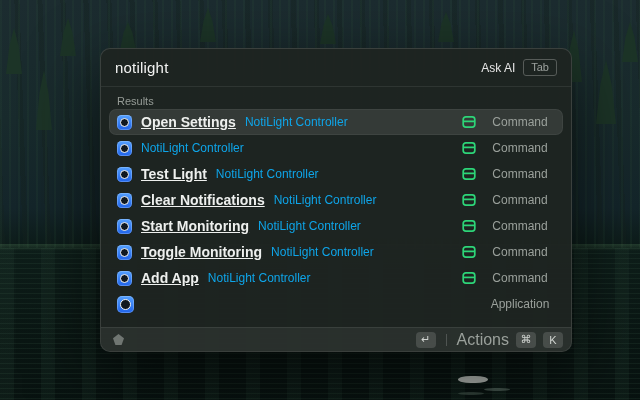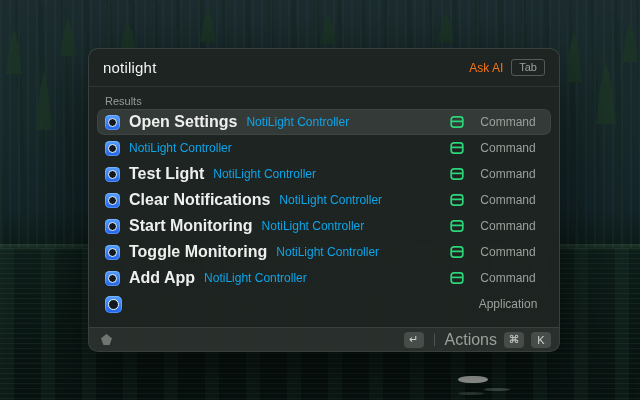--- a/index.html
+++ b/index.html
@@ -25,48 +25,48 @@
     clip-path:polygon(50% 0,78% 38%,100% 100%,0 100%,22% 38%); opacity:.9; }
   .t1{left:6px;top:28px;} .t2{left:36px;top:60px;height:60px;top:70px;}
   .t3{left:60px;top:18px;height:38px;} .t4{left:200px;top:8px;height:34px;}
   .t5{left:320px;top:14px;height:30px;} .t6{left:566px;top:30px;height:52px;}
   .t7{left:596px;top:60px;height:64px;width:20px;} .t8{left:622px;top:22px;height:40px;}
   .t9{left:120px;top:22px;height:28px;} .t10{left:438px;top:12px;height:30px;}
   .boat { position:absolute; left:458px; top:376px; width:30px; height:7px;
     background:#b7bcb7; border-radius:50%/60%; box-shadow:24px 10px 0 -2px rgba(120,140,130,.5), -2px 14px 0 -2px rgba(90,110,100,.45); }
 
   
-  .window { position:absolute; left:88px; top:48px; width:472px; height:304px;
+  .window { position:absolute; left:100px; top:48px; width:472px; height:304px;
     background:rgba(30,36,33,.97); border:1px solid rgba(255,255,255,.13);
     border-radius:10px; box-shadow:0 24px 70px rgba(0,0,0,.65);
     display:flex; flex-direction:column; overflow:hidden; }
 
   .search-bar { height:38px; flex:none; display:flex; align-items:center;
     padding:0 14px; border-bottom:1px solid rgba(255,255,255,.08); }
   .search-query { color:#f2f3f2; font-size:15px; letter-spacing:.2px; flex:1; }
-  .ask-ai { color:#f97316; font-size:12px; margin-right:8px; }
+  .ask-ai { color:#e5e5e5; font-size:12px; margin-right:8px; }
   .tab-badge { color:#9ba09d; font-size:11px; border:1px solid #565b58;
     border-radius:3px; padding:1px 7px 2px; }
 
   .results-label { flex:none; color:#969c97; font-size:11px; padding:8px 16px 2px; }
 
   .list { flex:none; height:222px; overflow:hidden; padding:0 8px; }
   .row { height:26px; display:flex; align-items:center; gap:9px;
     padding:0 8px; border-radius:7px; }
   .row.selected { background:rgba(255,255,255,.10); box-shadow:inset 0 0 0 1px rgba(255,255,255,.05); }
   .result-app-icon { width:15px; height:15px; border-radius:4.5px; position:relative; flex:none; }
   .icon-notilight, .icon-notilight-large { background:linear-gradient(180deg,#55a0ff,#1f63e9);
     box-shadow:inset 0 0 0 1px rgba(180,215,255,.35); }
   .icon-notilight::after, .icon-notilight-large::after { content:"";
     position:absolute; inset:3px; border-radius:50%; border:1.6px solid #f4f7fa; background:#101820; }
   .icon-notilight-large { width:17px; height:17px; border-radius:5px; }
   .icon-shortcut { background:linear-gradient(180deg,#f2837b,#e4544c); }
   .icon-shortcut::after { content:""; position:absolute; inset:3.5px;
     border-radius:3px; border:1.5px solid #ffffff; }
-  .result-title { color:#eef0ee; font-size:16px; font-weight:700; white-space:nowrap; }
+  .result-title { color:#eef0ee; font-size:14px; font-weight:700; white-space:nowrap;text-decoration:underline; }
   .result-subtitle { color:#0ea5e9; font-size:12px; white-space:nowrap; flex:1; }
   .type-icon { width:14px; height:14px; flex:none; display:flex; }
   .result-type { color:#9aa09b; font-size:12px; flex:none; min-width:70px; text-align:center; }
 
   .footer { position:absolute; left:0; right:0; bottom:0; height:24px;
     background:rgba(255,255,255,.055); border-top:1px solid rgba(255,255,255,.08);
     display:flex; align-items:center; padding:0 8px; }
   .gem-icon { width:11px; height:11px; background:#7d837f;
     clip-path:polygon(50% 0,100% 38%,78% 100%,22% 100%,0 38%); margin-left:4px; opacity:.85; }
   .footer-right { margin-left:auto; display:flex; align-items:center; gap:7px; }

